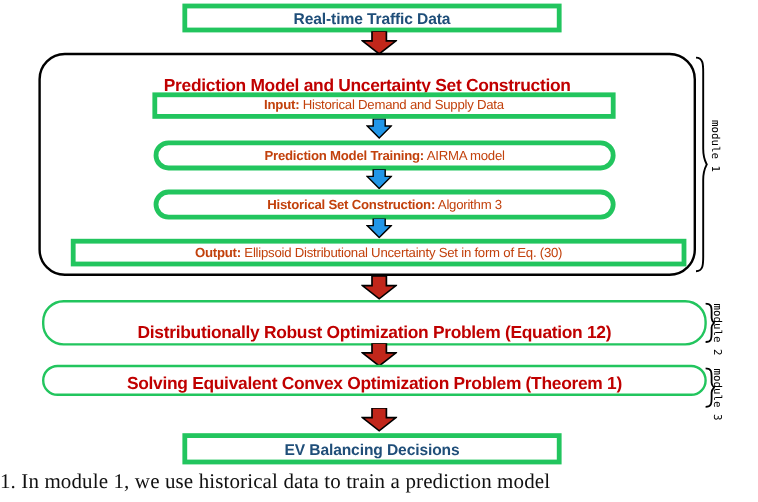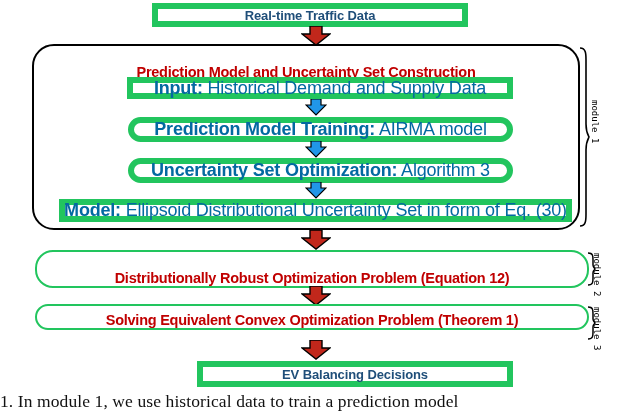--- a/index.html
+++ b/index.html
@@ -16,21 +16,21 @@
     height: 418px;
     background: #ffffff;
     overflow: hidden;
   }
 
   
   .box {
     position: absolute;
     box-sizing: border-box;
     background: #ffffff;
-    border: 6px solid #22c55e;
+    border: 4px solid #22c55e;
     display: flex;
     align-items: center;
     justify-content: center;
     text-align: center;
     white-space: nowrap;
   }
   .box.rect { border-radius: 0; }
   .box.pill { border-radius: 16px; justify-content: center; }
   .box.round { border-radius: 14px; align-items: flex-end; }
 
@@ -40,22 +40,22 @@
     font-size: 13px;
     letter-spacing: -0.1px;
   }
   .t-red {
     color: #C00000;
     font-weight: bold;
     font-size: 14.5px;
     letter-spacing: -0.25px;
   }
   .t-black {
-    color: #0369a1;
-    font-size: 18px;
+    color: #c2410c;
+    font-size: 11px;
     letter-spacing: -0.2px;
   }
   .t-black b { font-weight: bold; }
 
   
   #module1-container {
     position: absolute;
     left: 32px;
     top: 44px;
     width: 548px;
@@ -162,33 +162,33 @@
   </div>
 
   <div class="arrow" style="left:305px; top:141px;">
     <svg width="22" height="17" viewBox="0 0 22 17">
       <polygon points="6,0 16,0 16,6 21,6 11,16 1,6 6,6" fill="#2196E8" stroke="#000000" stroke-width="1.2"></polygon>
     </svg>
   </div>
 
   <div class="box pill" style="left:128px; top:158px; width:385px; height:25px;">
     <span class="t-black">
-      <b>Uncertainty Set Optimization:</b><span> Algorithm 3</span>
+      <b>Historical Set Construction:</b><span> Algorithm 3</span>
     </span>
   </div>
 
   <div class="arrow" style="left:305px; top:182px;">
     <svg width="22" height="17" viewBox="0 0 22 17">
       <polygon points="6,0 16,0 16,6 21,6 11,16 1,6 6,6" fill="#2196E8" stroke="#000000" stroke-width="1.2"></polygon>
     </svg>
   </div>
 
   <div class="box rect" style="left:59px; top:199px; width:513px; height:23px;">
     <span class="t-black">
-      <b>Model:</b><span> Ellipsoid Distributional Uncertainty Set in form of Eq. (30)</span>
+      <b>Output:</b><span> Ellipsoid Distributional Uncertainty Set in form of Eq. (30)</span>
     </span>
   </div>
 
   <div class="arrow" style="left:301px; top:230px;">
     <svg width="30" height="20" viewBox="0 0 30 20">
       <polygon points="9,0 21,0 21,8 29,8 15,19 1,8 9,8" fill="#C1271B" stroke="#000000" stroke-width="1.4"></polygon>
     </svg>
   </div>
 
   <div class="box round" style="left:35px; top:250px; width:554px; height:38px; border-width:2.5px; border-radius:18px;">
@@ -204,21 +204,21 @@
   <div class="box round" style="left:35px; top:304px; width:554px; height:26px; border-width:2.5px; border-radius:18px;">
     <span class="t-red">Solving Equivalent Convex Optimization Problem (Theorem 1)</span>
   </div>
 
   <div class="arrow" style="left:301px; top:340px;">
     <svg width="30" height="20" viewBox="0 0 30 20">
       <polygon points="9,0 21,0 21,8 29,8 15,19 1,8 9,8" fill="#C1271B" stroke="#000000" stroke-width="1.4"></polygon>
     </svg>
   </div>
 
-  <div class="box rect" style="left:152px; top:361px; width:316px; height:26px;margin-left:45px;">
+  <div class="box rect" style="left:152px; top:361px; width:316px; height:26px;">
     <span class="t-blue">EV Balancing Decisions</span>
   </div>
 
   <div class="brace" style="left:578px; top:46px;">
     <svg width="12" height="182" viewBox="0 0 12 182">
       <path d="M2,2 C8,2 8,8 8,14 L8,78 C8,86 10,89 11,91 C10,93 8,96 8,104 L8,168 C8,174 8,180 2,180" fill="none" stroke="#000000" stroke-width="1.6"></path>
     </svg>
   </div>
   <div class="mod-label" style="left:600px; top:100px;">module 1</div>
 

